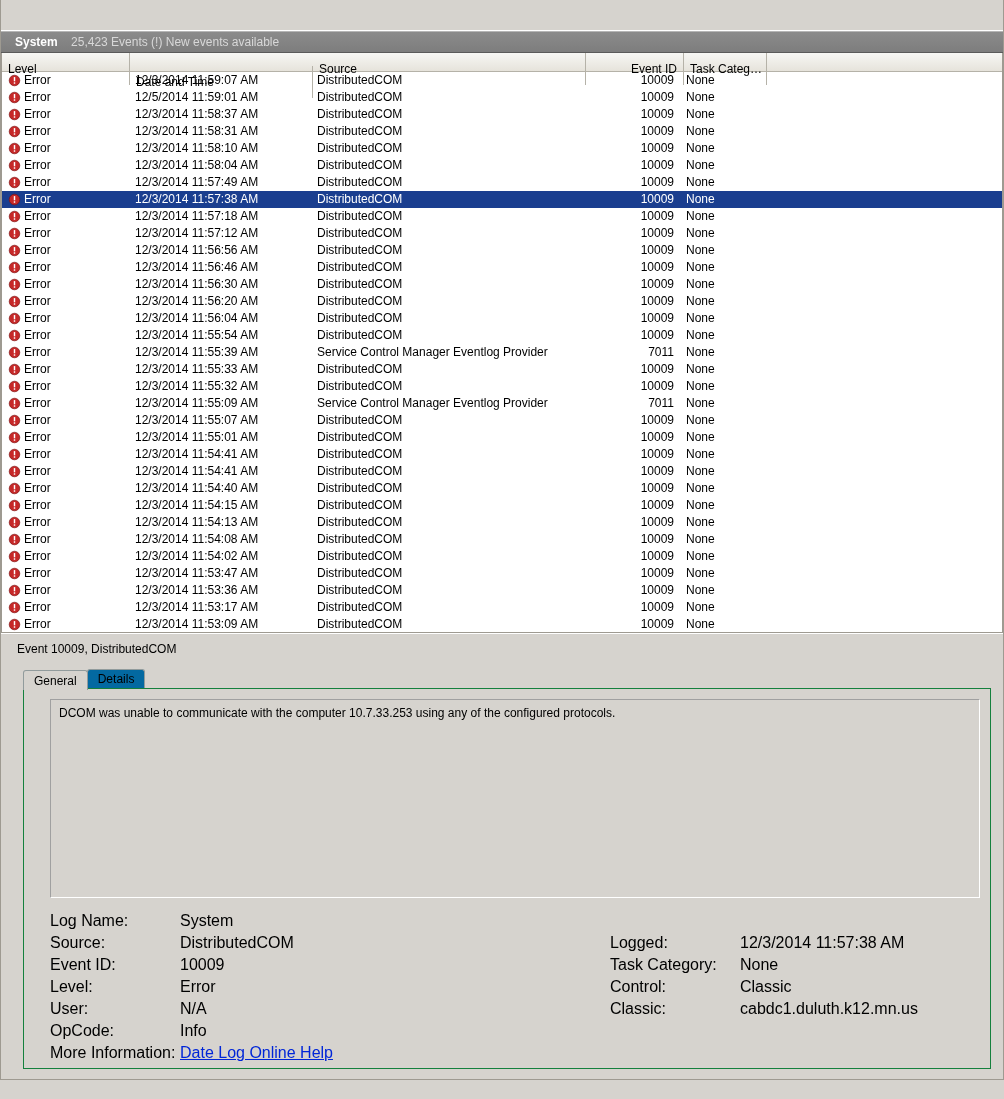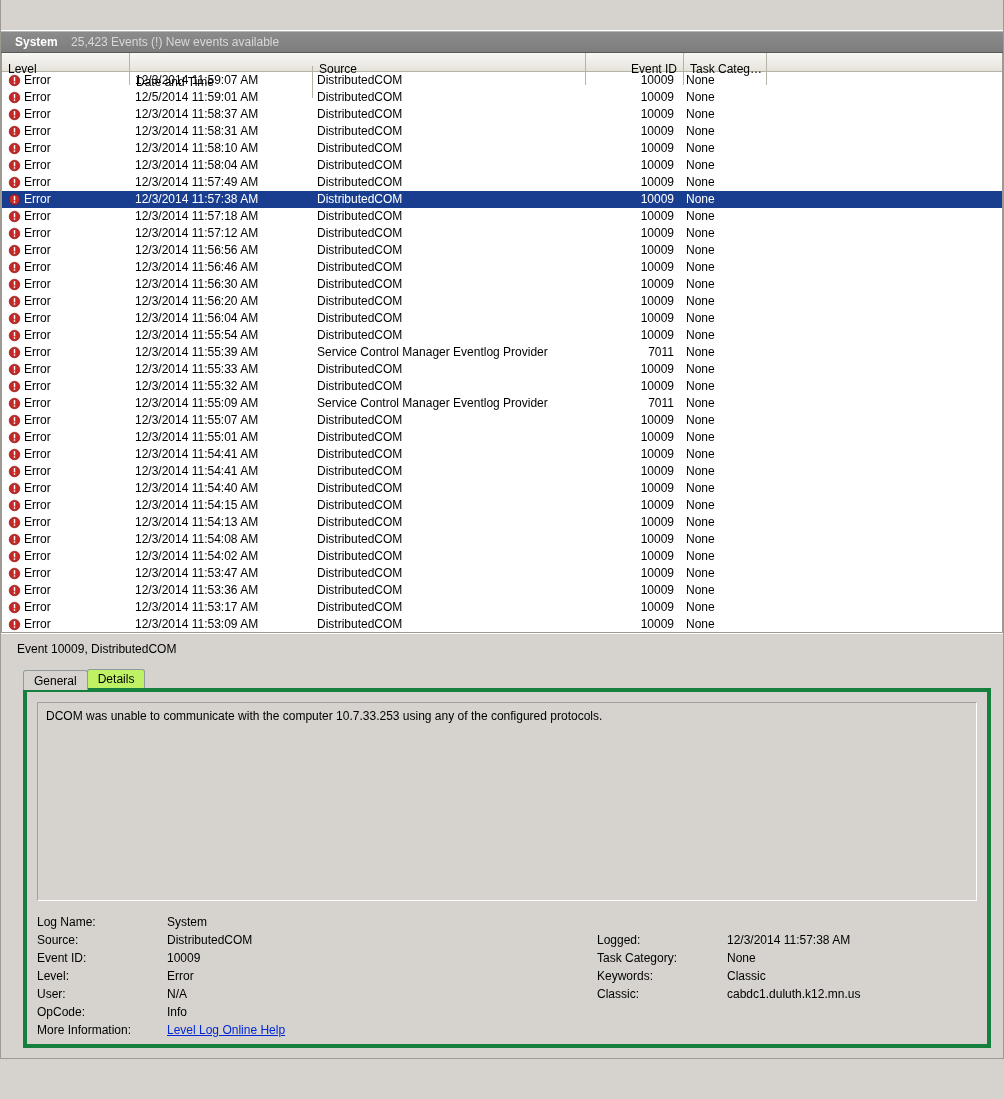--- a/index.html
+++ b/index.html
@@ -23,27 +23,27 @@
   .row .c-date{width:170px;}
   .row .c-source{width:260px;}
   .row .c-id{width:85px;text-align:right;}
   .row .c-tcat{width:70px;}
   .row.sel{background:#1a3e8f;color:#fff;}
   .err-icon{width:13px;height:13px;display:inline-block;flex-shrink:0;}
   .err-icon svg{display:block;}
   .detail-pane{background:#d6d3ce;border-top:1px solid #fff;padding:4px 4px 10px 14px;}
   .detail-title{height:22px;line-height:22px;padding:0 2px;}
   .tabs{display:flex;align-items:flex-end;margin-top:8px;margin-left:8px;}
-  .tab{background:#bef264;border:1px solid #919b9c;border-bottom:none;border-radius:3px 3px 0 0;padding:2px 10px;margin-right:-1px;position:relative;}
+  .tab{background:#0369a1;border:1px solid #919b9c;border-bottom:none;border-radius:3px 3px 0 0;padding:2px 10px;margin-right:-1px;position:relative;}
   .tab.active{background:#d6d3ce;z-index:2;top:2px;padding-top:3px;}
   .tab.inactive{font-size:12px;}
-  .tab-body{border:4px solid #15803d;background:#d6d3ce;margin:0 8px 0 8px;padding:10px 10px 6px 10px;min-height:360px;box-sizing:border-box;position:relative;}
+  .tab-body{border:1px solid #15803d;background:#d6d3ce;margin:0 8px 0 8px;padding:10px 10px 6px 26px;min-height:360px;box-sizing:border-box;position:relative;}
   .msg-box{background:#d6d3ce;border:1px solid #a0a0a0;border-right-color:#fff;border-bottom-color:#fff;min-height:185px;padding:6px 8px;margin-bottom:14px;}
   .msg-box-inner{border:none;}
-  .kv-grid{display:grid;grid-template-columns:120px 420px 120px auto;row-gap:4px;column-gap:10px;font-size:12px;}
+  .kv-grid{display:grid;grid-template-columns:120px 420px 120px auto;row-gap:4px;column-gap:10px;font-size:16px;}
   .kv-grid .k{white-space:nowrap;}
   .link{color:#0026d8;text-decoration:underline;cursor:pointer;}
 </style>
 </head>
 <body>
 
 <div class="outer">
   <div class="chrome-top"></div>
 
   <div class="header-bar">
@@ -625,33 +625,33 @@
         <div class="k">Logged:</div>
         <div>12/3/2014 11:57:38 AM</div>
 
         <div class="k">Event ID:</div>
         <div>10009</div>
         <div class="k">Task Category:</div>
         <div>None</div>
 
         <div class="k">Level:</div>
         <div>Error</div>
-        <div class="k">Keywords:</div>
+        <div class="k">Control:</div>
         <div>Classic</div>
 
         <div class="k">User:</div>
         <div>N/A</div>
         <div class="k">Classic:</div>
         <div>cabdc1.duluth.k12.mn.us</div>
 
         <div class="k">OpCode:</div>
         <div>Info</div>
         <div></div>
           <div></div>
 
         <div class="k">More Information:</div>
-        <div><span class="link">Level Log Online Help</span></div>
+        <div><span class="link">Date Log Online Help</span></div>
         <div></div>
           <div></div>
       </div>
     </div>
   </div>
 </div>
 
 </body></html>

